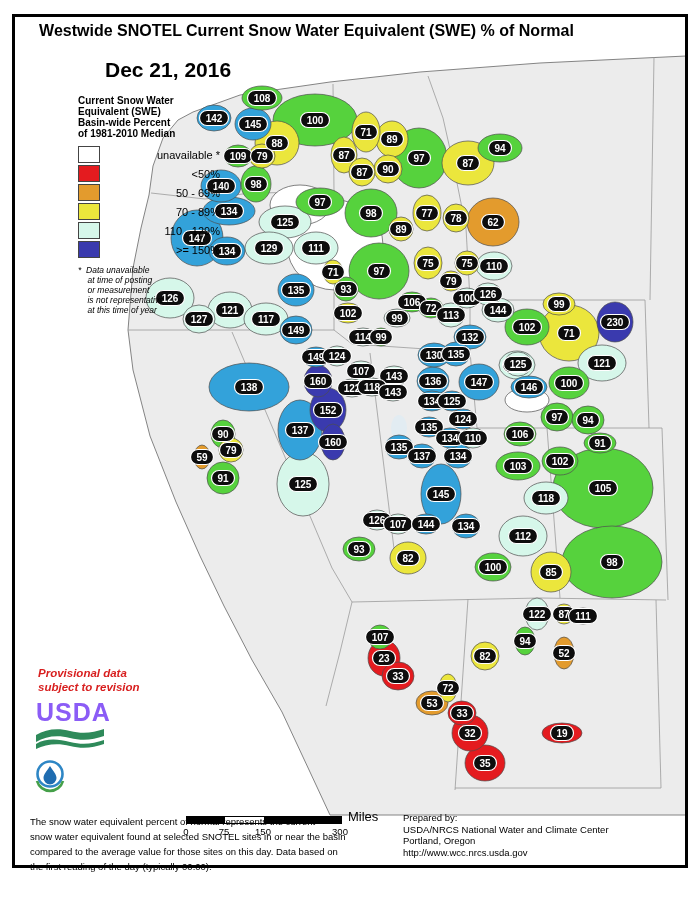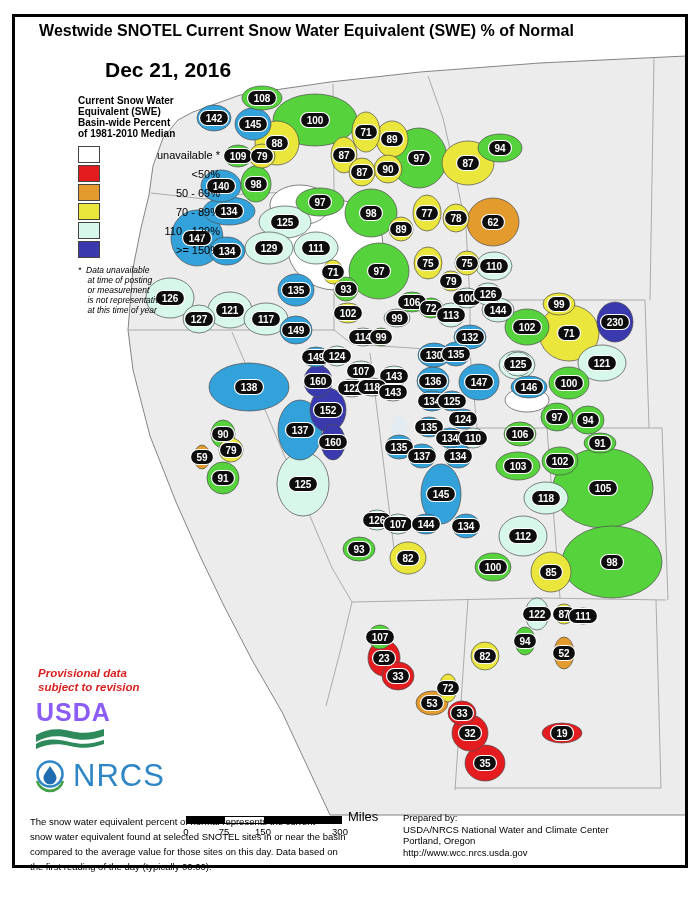--- a/index.html
+++ b/index.html
@@ -750,21 +750,20 @@
   <path d="M0,8 C10,2 22,1 34,4 C46,7 57,6 68,2 L68,9 C57,13 46,14 34,11 C22,8 10,9 0,15 Z" fill="#2e8a5a"></path>
   <path d="M0,17 C10,11 22,12 34,15 C46,18 57,17 68,13 L68,17 C57,21 46,22 34,19 C22,16 10,17 0,22 Z" fill="#2e8a5a"></path>
 </svg>
 
 <div class="abs nrcs">
   <svg width="36" height="38" viewBox="0 0 36 38">
     <circle cx="17" cy="17" r="12.5" stroke="#2e86c5" stroke-width="2.6" fill="none"></circle>
     <path d="M17,9 C13.5,14.5 10.5,17.5 10.5,21 A6.5,6.5 0 0 0 23.5,21 C23.5,17.5 20.5,14.5 17,9 Z" fill="#1f6cb0"></path>
     <path d="M4,24 A13.5,13.5 0 0 0 30,24" stroke="#45a049" stroke-width="2.6" fill="none"></path>
   </svg>
-  <span class="nrcs-text">NRCS</span>
 </div>
 
 <div class="abs scalebar"></div>
 <div id="scale-ticks">
     <span class="abs scale-tick" style="left: 186px;">0</span>
     <span class="abs scale-tick" style="left: 224px;">75</span>
     <span class="abs scale-tick" style="left: 263px;">150</span>
     <span class="abs scale-tick" style="left: 340px;">300</span>
   </div>
 <div class="abs miles">Miles</div>

